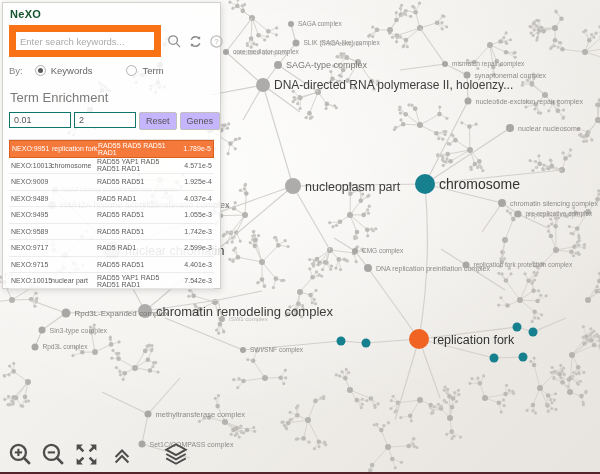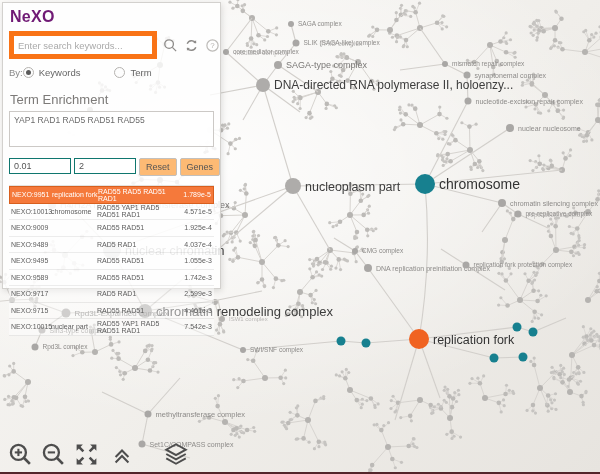--- a/index.html
+++ b/index.html
@@ -15,51 +15,51 @@
   }
   svg text{font-family:"Liberation Sans","DejaVu Sans",sans-serif;}
 
   
   .panel{
     position:absolute;left:2px;top:2px;width:219px;height:287px;
     background:rgba(255,255,255,.80);
     border:1px solid #d3d1ce;box-shadow:1px 2px 6px rgba(0,0,0,.12);
     box-sizing:border-box;padding:5px 6px 0 6px;z-index:5;
   }
-  .panel-title{font-size:16px;font-weight:bold;color:#701a75;margin:0 0 5px 1px;letter-spacing:.3px;}
+  .panel-title{font-size:11px;font-weight:bold;color:#14532d;margin:0 0 5px 1px;letter-spacing:.3px;}
   .search-row{display:flex;align-items:center;gap:6px;}
   .search-input{
-    width:130px;height:16px;border:5px solid #f97316;background:#fff;
+    width:130px;height:16px;border:7px solid #f97316;background:#fff;
     font-size:9.5px;color:#555;padding:1px 4px;outline:none;
   }
   .search-input::placeholder{color:#aaa;}
   .icon-btn{background:none;border:none;padding:0;margin:0;cursor:pointer;display:flex;align-items:center;}
   .radio-row{display:flex;align-items:center;margin-top:8px;font-size:9.5px;color:#888;}
-  .radio-row .by{}
+  .radio-row .by{margin-right:12px;}
   .radio{display:inline-flex;align-items:center;margin-right:34px;color:#666;justify-content:center;}
   .radio .dot{
     width:9px;height:9px;border-radius:50%;border:1px solid #b5b3b0;background:#fdfdfd;
     margin-right:5px;position:relative;display:inline-block;
   }
   .radio.checked .dot::after{
     content:"";position:absolute;left:2px;top:2px;width:5px;height:5px;border-radius:50%;background:#5a5a5a;
   }
   .section-h{font-size:13px;color:#7c7a78;margin:14px 0 4px 1px;}
   .query-area{
     width:100%;height:36px;border:1px solid #ccc9c6;background:rgba(255,255,255,.9);
     font-size:8.5px;color:#6b6b6b;box-sizing:border-box;resize:none;padding:3px 4px;
     font-family:"Liberation Sans","DejaVu Sans",sans-serif;outline:none;
   }
   .num-row{display:flex;gap:3px;margin-top:7px;}
   .num-input{
     width:62px;height:16px;border:1px solid #0f766e;background:#fff;font-size:9px;color:#555;
     padding:2px 4px;box-sizing:border-box;outline:none;
   }
   .btn{
-    height:18px;border:1px solid #c2c0bd;background:#fdba74;color:#555;font-size:9px;
+    height:18px;border:1px solid #c2c0bd;background:#c4b5fd;color:#555;font-size:9px;
     padding:0 6px;cursor:pointer;border-radius:2px;
   }
   
   .results{margin-top:9px;border-top:1px solid #e4e2df;}
   .result-row{
     display:grid;grid-template-columns:42px 46px 1fr 40px;align-items:center;
     height:15.5px;border-bottom:1px solid rgba(0,0,0,.07);
     font-size:7px;color:#5c5c5c;background:rgba(255,255,255,.45);cursor:pointer;
   }
   .result-row .c-id{padding-left:2px;}
@@ -2246,21 +2246,20 @@
       <span>Keywords</span>
     </span>
     <span class="radio">
       <span class="dot"></span>
       <span>Term</span>
     </span>
   </div>
 
   <div class="section-h">Term Enrichment</div>
 
-  <textarea class="query-area" style="">YAP1 RAD1 RAD5 RAD51 RAD55</textarea>
 
   <div class="num-row">
     <input class="num-input" value="0.01" style="">
     <input class="num-input" value="2" style="">
     <button class="btn">Reset</button>
     <button class="btn">Genes</button>
   </div>
 
   <div class="results" id="results">
       <div class="result-row hl" style="background: rgb(245, 121, 59);">

